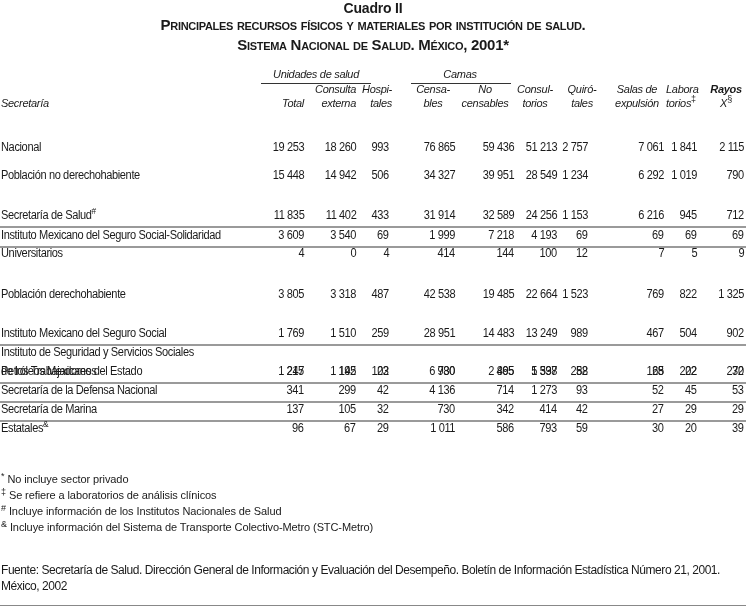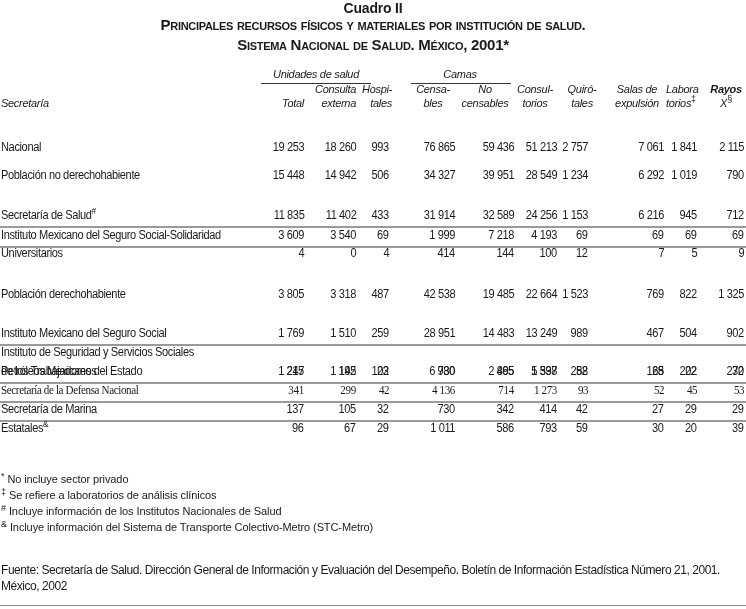--- a/index.html
+++ b/index.html
@@ -195,21 +195,21 @@
       <span class="num" style="right: 357px; top: 0px;">23</span>
       <span class="num" style="right: 291px; top: 0px;">980</span>
       <span class="num" style="right: 232px; top: 0px;">465</span>
       <span class="num" style="right: 189px; top: 0px;">1 538</span>
       <span class="num" style="right: 158px; top: 0px;">52</span>
       <span class="num" style="right: 82px; top: 0px;">28</span>
       <span class="num" style="right: 49px; top: 0px;">22</span>
       <span class="num" style="right: 2px; top: 0px;">32</span>
     </div>
     <div class="rule" style="top: 382px;"></div>
-    <div class="row" style="top: 383px; font-family: Liberation Serif, serif;">
+    <div class="row" style="top: 383px;">
       <span class="label">Secretaría de la Defensa Nacional</span>
       <span class="num" style="right: 442px; top: 0px;">341</span>
       <span class="num" style="right: 390px; top: 0px;">299</span>
       <span class="num" style="right: 357px; top: 0px;">42</span>
       <span class="num" style="right: 291px; top: 0px;">4 136</span>
       <span class="num" style="right: 232px; top: 0px;">714</span>
       <span class="num" style="right: 189px; top: 0px;">1 273</span>
       <span class="num" style="right: 158px; top: 0px;">93</span>
       <span class="num" style="right: 82px; top: 0px;">52</span>
       <span class="num" style="right: 49px; top: 0px;">45</span>

